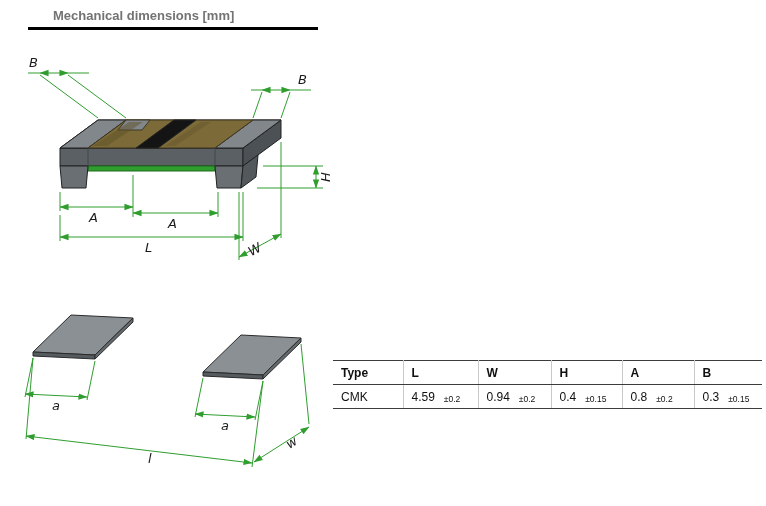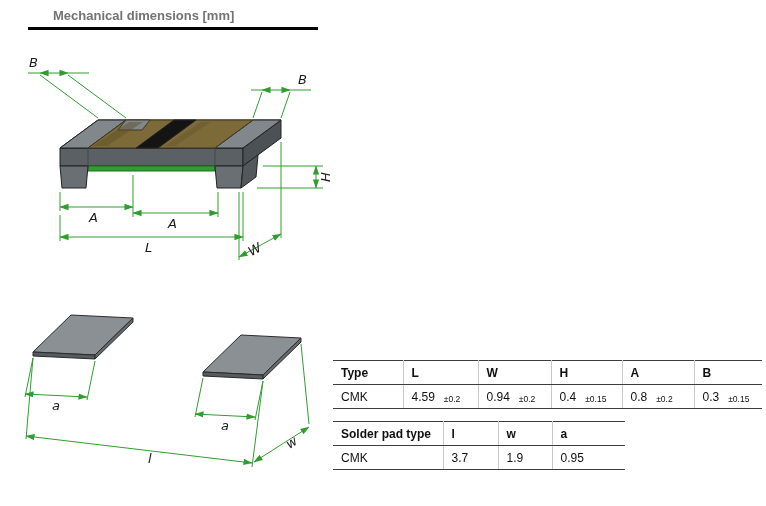--- a/index.html
+++ b/index.html
@@ -194,38 +194,14 @@
         <td>
           <span>0.8</span><span class="tol">±0.2</span>
         </td>
         <td>
           <span>0.3</span><span class="tol">±0.15</span>
         </td>
       </tr>
     </tbody>
   </table>
 
-  <table class="tbl pad-tbl">
-    <colgroup>
-      <col style="width:110px">
-        <col style="width:55px">
-        <col style="width:54px">
-        <col style="width:73px">
-    </colgroup>
-    <thead>
-      <tr>
-        <th>Solder pad type</th>
-        <th>l</th>
-        <th>w</th>
-        <th>a</th>
-      </tr>
-    </thead>
-    <tbody>
-      <tr>
-        <td>CMK</td>
-        <td>3.7</td>
-        <td>1.9</td>
-        <td>0.95</td>
-      </tr>
-    </tbody>
-  </table>
 
 </div>
 
 </body></html>

